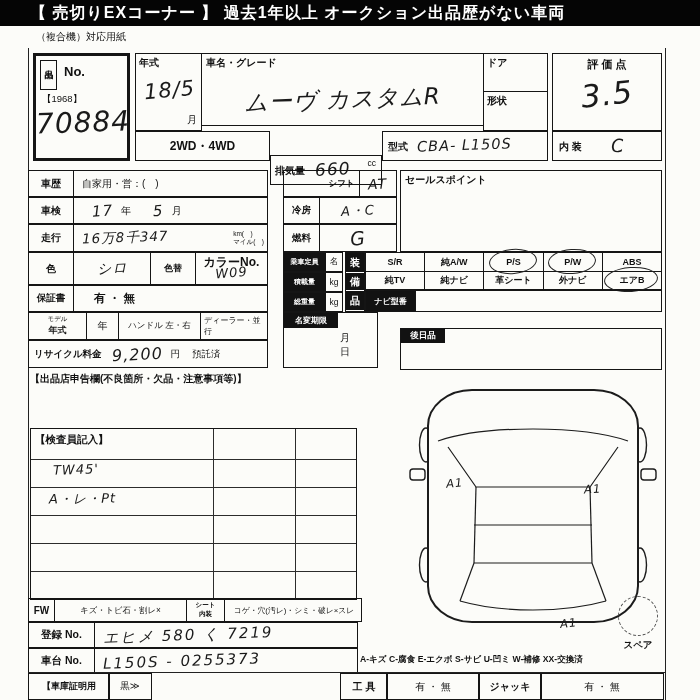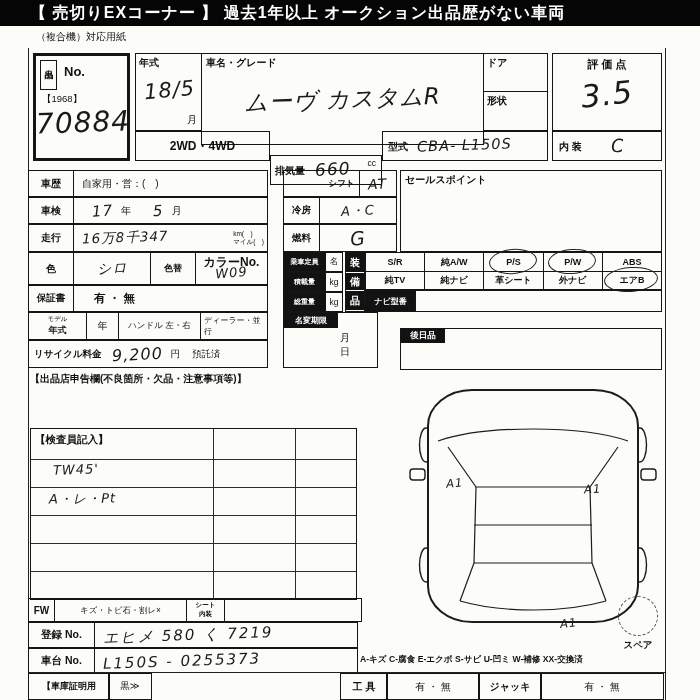--- a/index.html
+++ b/index.html
@@ -41,21 +41,21 @@
     <span class="abs" style="left:6px;top:37px;font-size:9.5px;">【1968】</span>
     <span class="hw" style="left:0;right:0;top:50px;font-size:28px;text-align:center;transform:rotate(-2deg);">70884</span>
   </div>
 
   <div class="b" style="left:135px;top:53px;width:67px;height:78px;">
     <span class="abs lab" style="left:3px;top:2px;font-size:10px;">年式</span>
     <span class="hw" style="left:8px;top:24px;font-size:21px;transform:rotate(-5deg);">18/5</span>
     <span class="abs" style="right:4px;bottom:3px;font-size:10px;">月</span>
   </div>
 
-  <div class="b" style="left:201px;top:53px;width:283px;height:92px;padding-left:29px;">
+  <div class="b" style="left:201px;top:53px;width:283px;height:73px;padding-left:29px;">
     <span class="abs lab" style="left:4px;top:2px;font-size:10px;">車名・グレード</span>
     <span class="hw" style="left:0;right:0;top:30px;font-size:23px;text-align:center;transform:rotate(-2deg);">ムーヴ カスタムR</span>
   </div>
 
   <div class="b" style="left:483px;top:53px;width:65px;height:39px;">
     <span class="abs lab" style="left:3px;top:2px;font-size:10px;">ドア</span>
   </div>
   <div class="b" style="left:483px;top:91px;width:65px;height:40px;">
     <span class="abs lab" style="left:3px;top:2px;font-size:10px;">形状</span>
   </div>
@@ -299,20 +299,23 @@
     <div class="lcell" style="width:26px;">
         <span class="lab" style="font-size:10px;">FW</span>
       </div>
     <div class="lcell" style="width:132px;">
         <span style="font-size:8.3px;">キズ・トビ石・割レ×</span>
       </div>
     <div class="lcell" style="width:38px;">
       <span style="font-size:6.5px;font-weight:bold;">シート</span>
       <span style="font-size:6.5px;font-weight:bold;">内装</span>
     </div>
+    <div class="vcell" style="padding-left:2px;justify-content:center;">
+        <span style="font-size:7.8px;">コゲ・穴(汚レ)・シミ・破レ×スレ</span>
+      </div>
   </div>
 
   <div class="b row" style="left:28px;top:622px;width:330px;height:26px;">
     <div class="lcell" style="width:66px;">
         <span class="lab" style="font-size:10.5px;">登録 No.</span>
       </div>
     <div class="vcell">
         <span class="hwi" style="font-size:15px;letter-spacing:2px;transform:rotate(-2deg);">エヒメ 580 く 7219</span>
       </div>
   </div>

